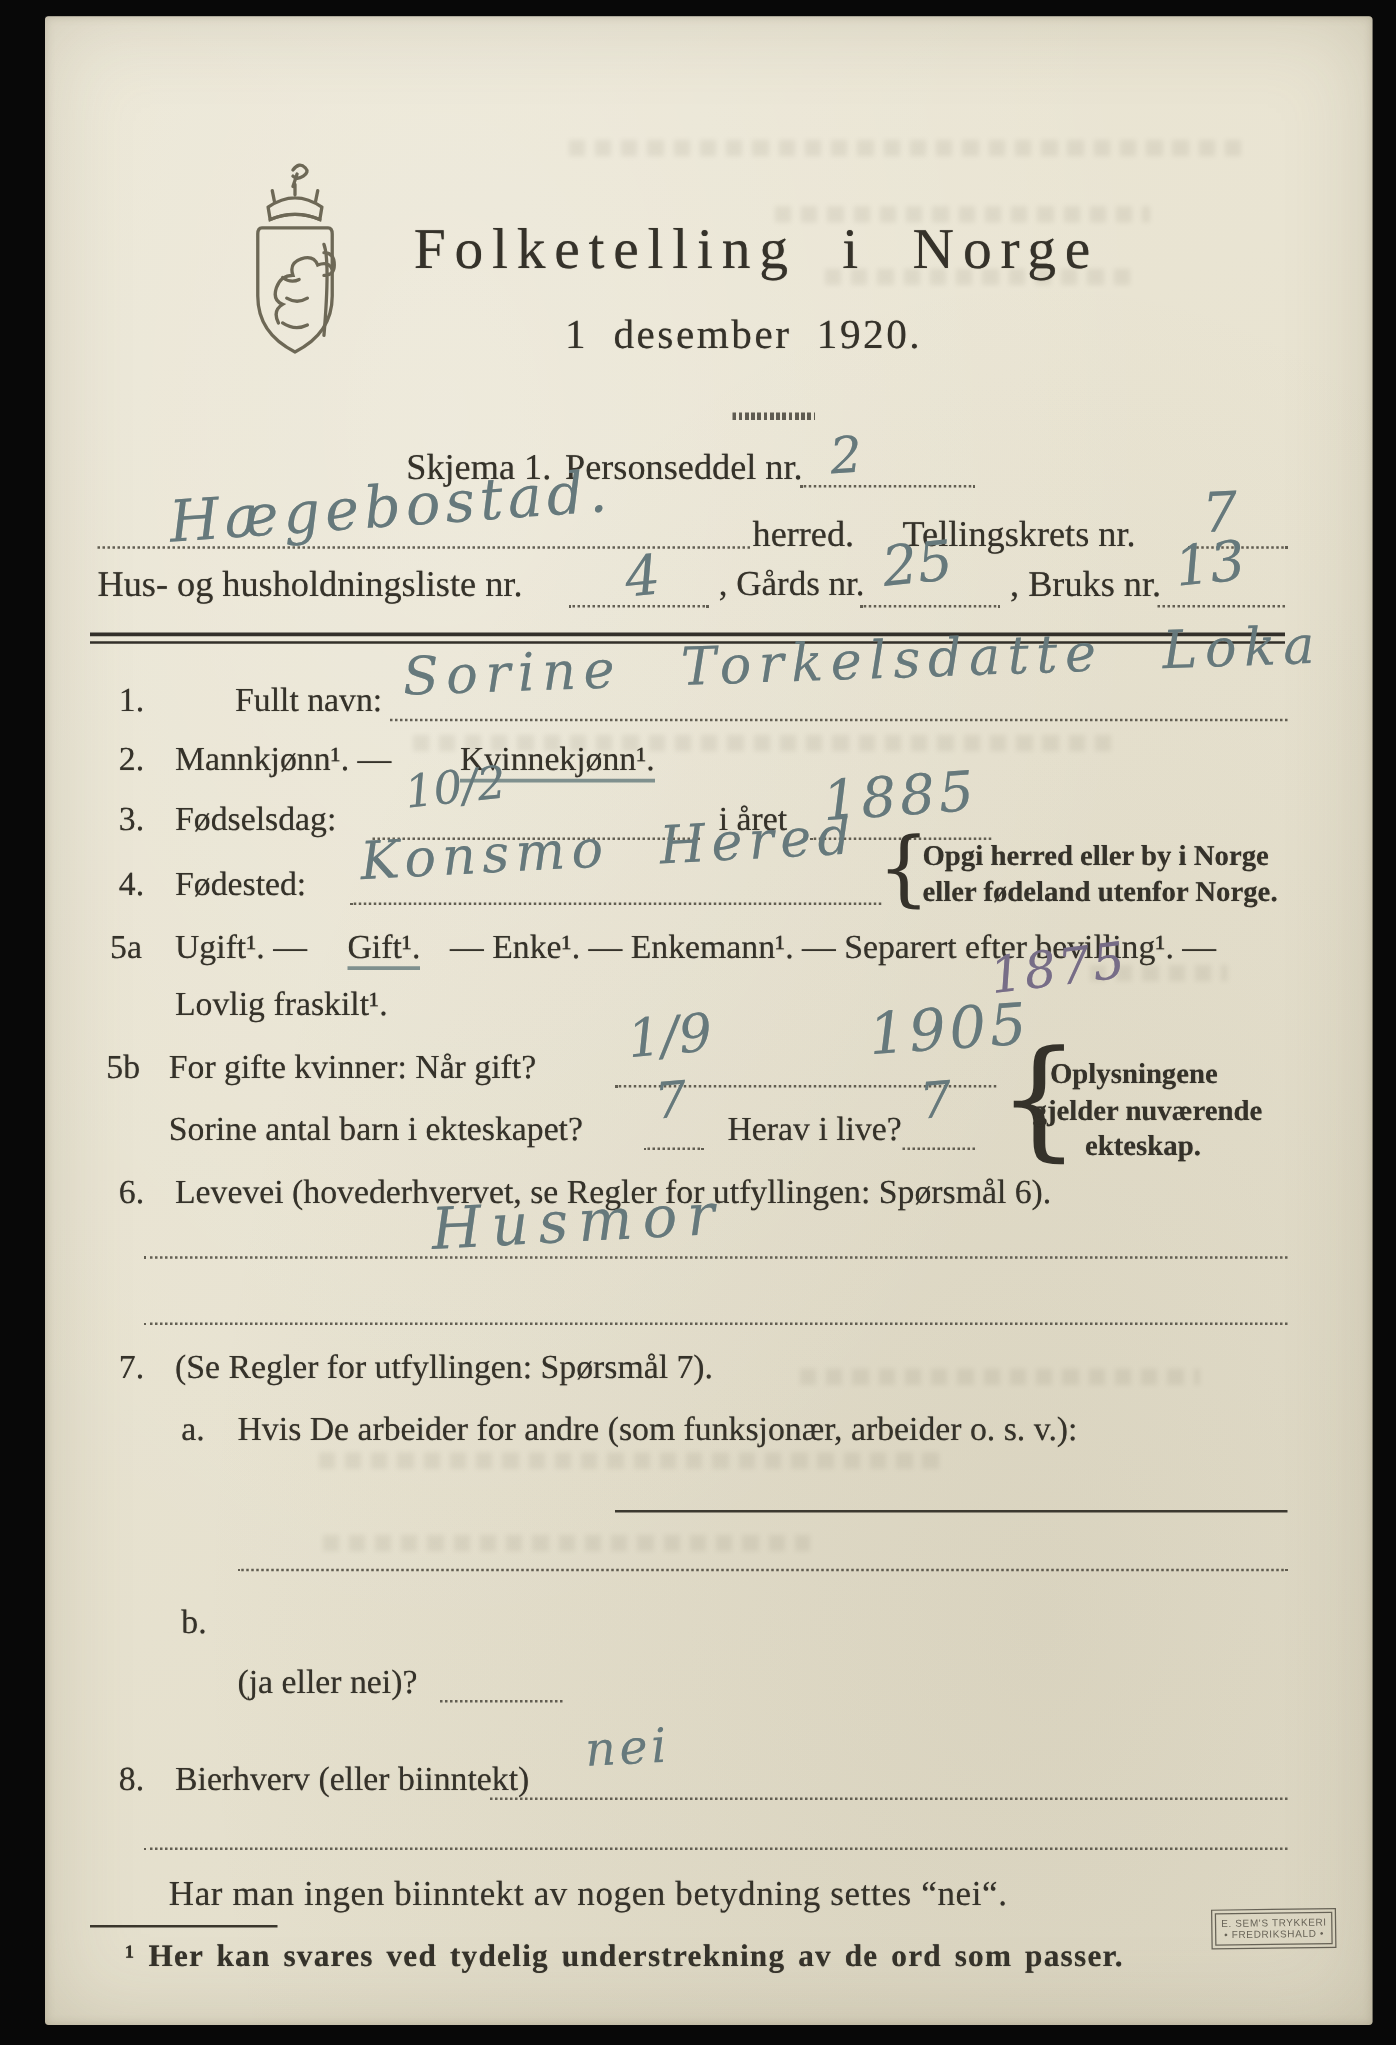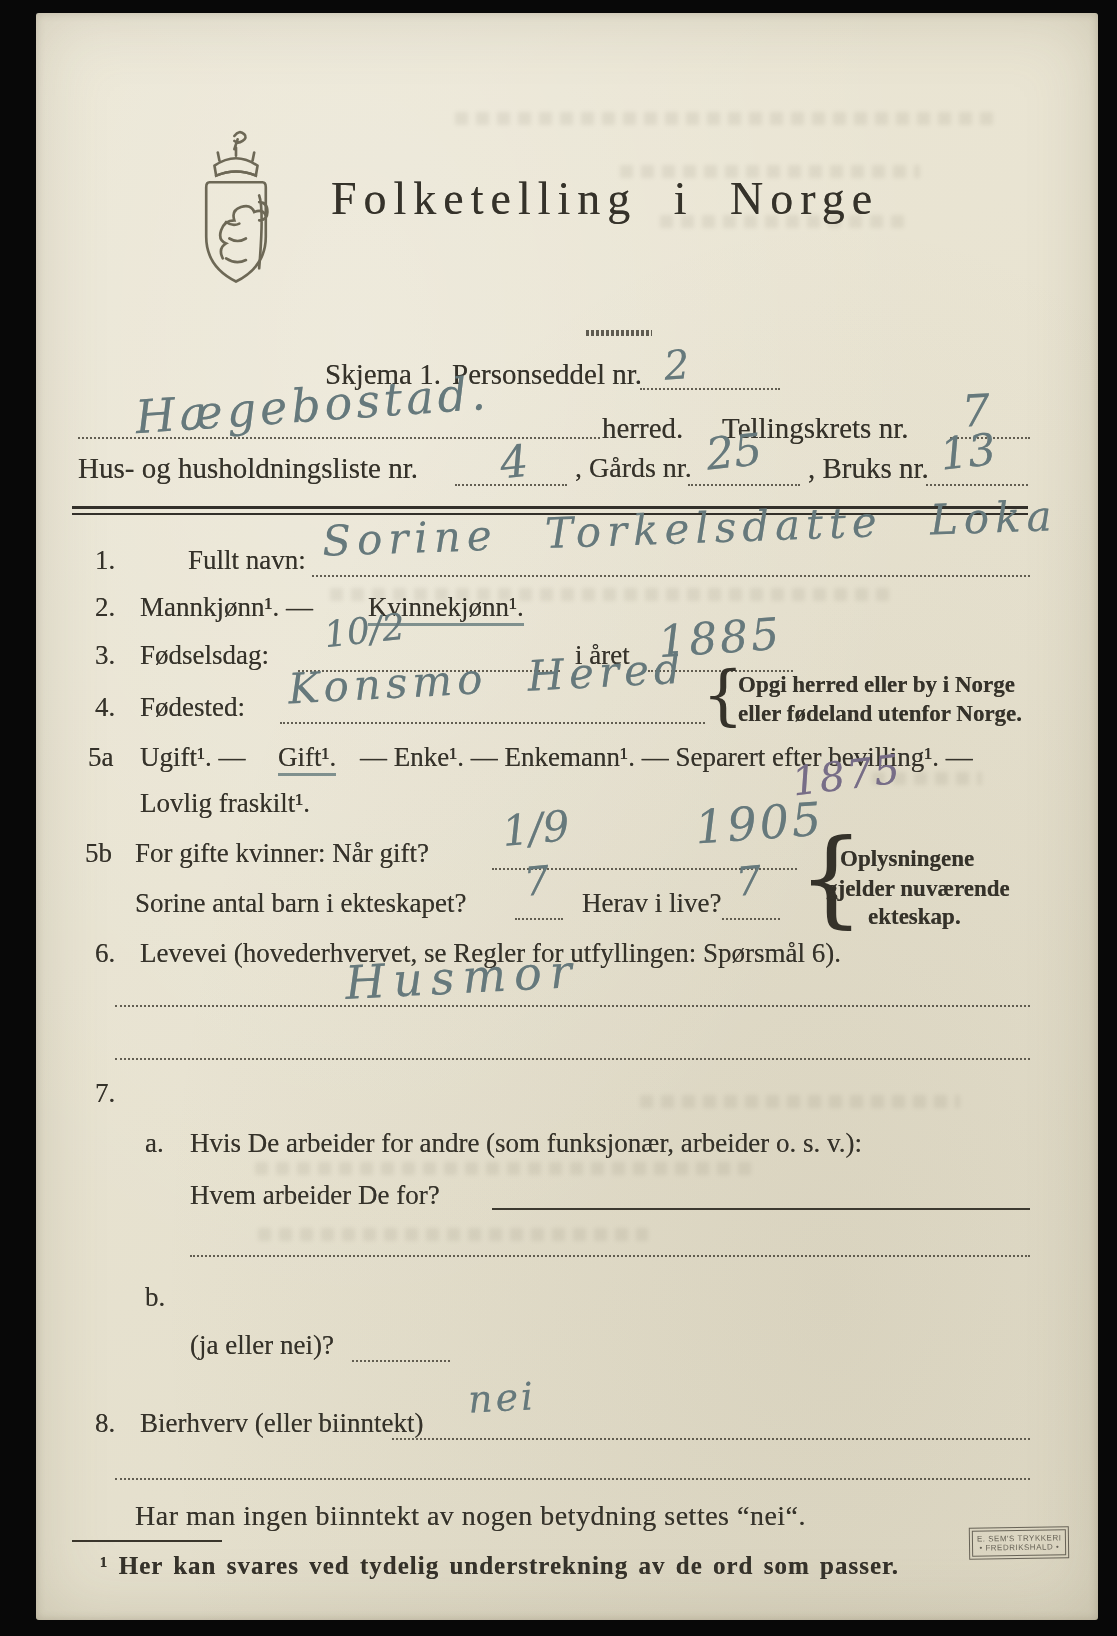--- a/index.html
+++ b/index.html
@@ -60,20 +60,21 @@
 
         <path d="M22 80 q-3 -6 2 -9 q-5 -2 -3 -8 q2 -6 8 -6 q-2 -6 4 -8 q6 -2 8 3 q5 -2 7 2"></path>
         <path d="M24 58 q4 3 8 1 M26 68 q5 3 10 0 M24 80 q6 4 12 1"></path>
 
         <path d="M44 42 q3 8 0 44 M44 46 q5 0 5 6 q0 5 -5 5"></path>
       </g>
     </svg>
   </div>
 
   <div class="abs print" style="left:331px;top:172px;font-size:46px;letter-spacing:7px;word-spacing:18px;">Folketelling i Norge</div>
+  <div class="abs print" style="left:452px;top:250px;font-size:33px;letter-spacing:2px;word-spacing:10px;">1 desember 1920.</div>
   <div class="abs divider-hatch" style="left:586px;top:330px;width:66px;"></div>
 
   <div class="abs print" style="left:325px;top:358px;font-size:29px;">Skjema 1.</div>
   <div class="abs print" style="left:452px;top:358px;font-size:29px;">Personseddel nr.</div>
   <div class="abs dot" style="left:640px;top:388px;width:140px;"></div>
   <div class="abs hw" style="left:664px;top:342px;font-size:40px;transform:rotate(-4deg);">2</div>
 
   <div class="abs hw" style="left:135px;top:378px;font-size:46px;letter-spacing:4px;transform:rotate(-4deg);">Hægebostad.</div>
   <div class="abs dot" style="left:78px;top:437px;width:522px;"></div>
   <div class="abs print" style="left:602px;top:412px;font-size:29px;">herred.</div>
@@ -141,23 +142,23 @@
   <div class="abs dot" style="left:722px;top:918px;width:58px;"></div>
   <div class="abs hw" style="left:736px;top:858px;font-size:40px;transform:rotate(-5deg);">7</div>
 
   <div class="abs print" style="left:95px;top:938px;font-size:27px;">6.</div>
   <div class="abs print" style="left:140px;top:938px;font-size:27px;">Levevei (hovederhvervet, se Regler for utfyllingen:  Spørsmål 6).</div>
   <div class="abs hw" style="left:345px;top:950px;font-size:46px;letter-spacing:8px;transform:rotate(-3deg);">Husmor</div>
   <div class="abs dot" style="left:115px;top:1005px;width:915px;"></div>
   <div class="abs dot" style="left:115px;top:1058px;width:915px;"></div>
 
   <div class="abs print" style="left:95px;top:1078px;font-size:27px;">7.</div>
+  <div class="abs print" style="left:140px;top:1078px;font-size:27px;">(Se Regler for utfyllingen:  Spørsmål 7).</div>
   <div class="abs print" style="left:145px;top:1128px;font-size:27px;">a.</div>
   <div class="abs print" style="left:190px;top:1128px;font-size:27px;">Hvis De arbeider for andre (som funksjonær, arbeider o. s. v.):</div>
-  <div class="abs print" style="left:190px;top:1180px;font-size:27px;">Hvem arbeider De for?</div>
   <div class="abs solid" style="left:492px;top:1208px;width:538px;"></div>
   <div class="abs dot" style="left:190px;top:1255px;width:840px;"></div>
   <div class="abs print" style="left:145px;top:1282px;font-size:27px;">b.</div>
   <div class="abs print" style="left:190px;top:1330px;font-size:27px;">(ja eller nei)?</div>
   <div class="abs dot" style="left:352px;top:1360px;width:98px;"></div>
 
   <div class="abs print" style="left:95px;top:1408px;font-size:27px;">8.</div>
   <div class="abs print" style="left:140px;top:1408px;font-size:27px;">Bierhverv (eller biinntekt)</div>
   <div class="abs hw" style="left:468px;top:1376px;font-size:38px;letter-spacing:3px;transform:rotate(-3deg);">nei</div>
   <div class="abs dot" style="left:392px;top:1438px;width:638px;"></div>

